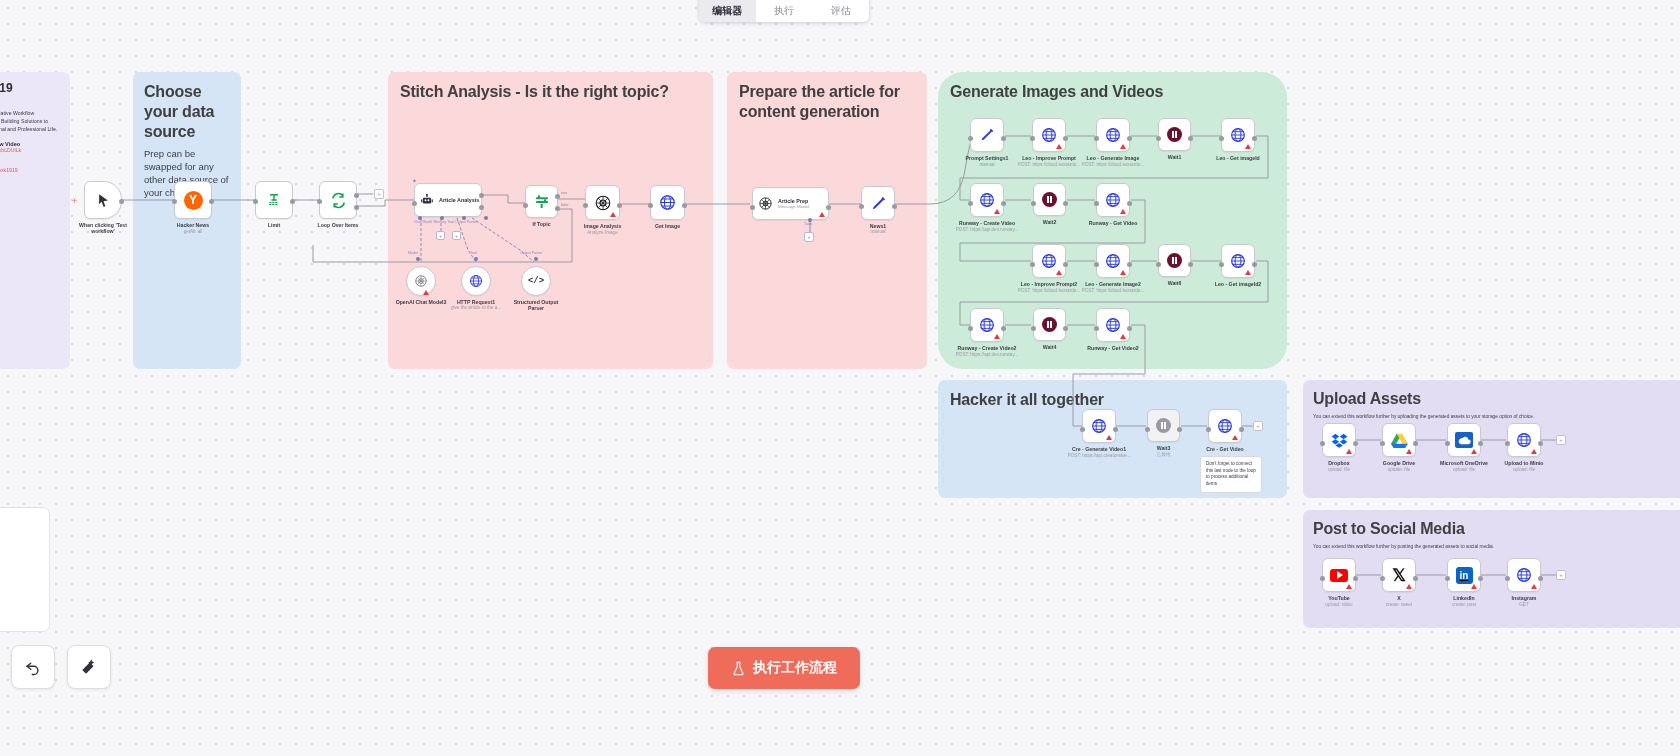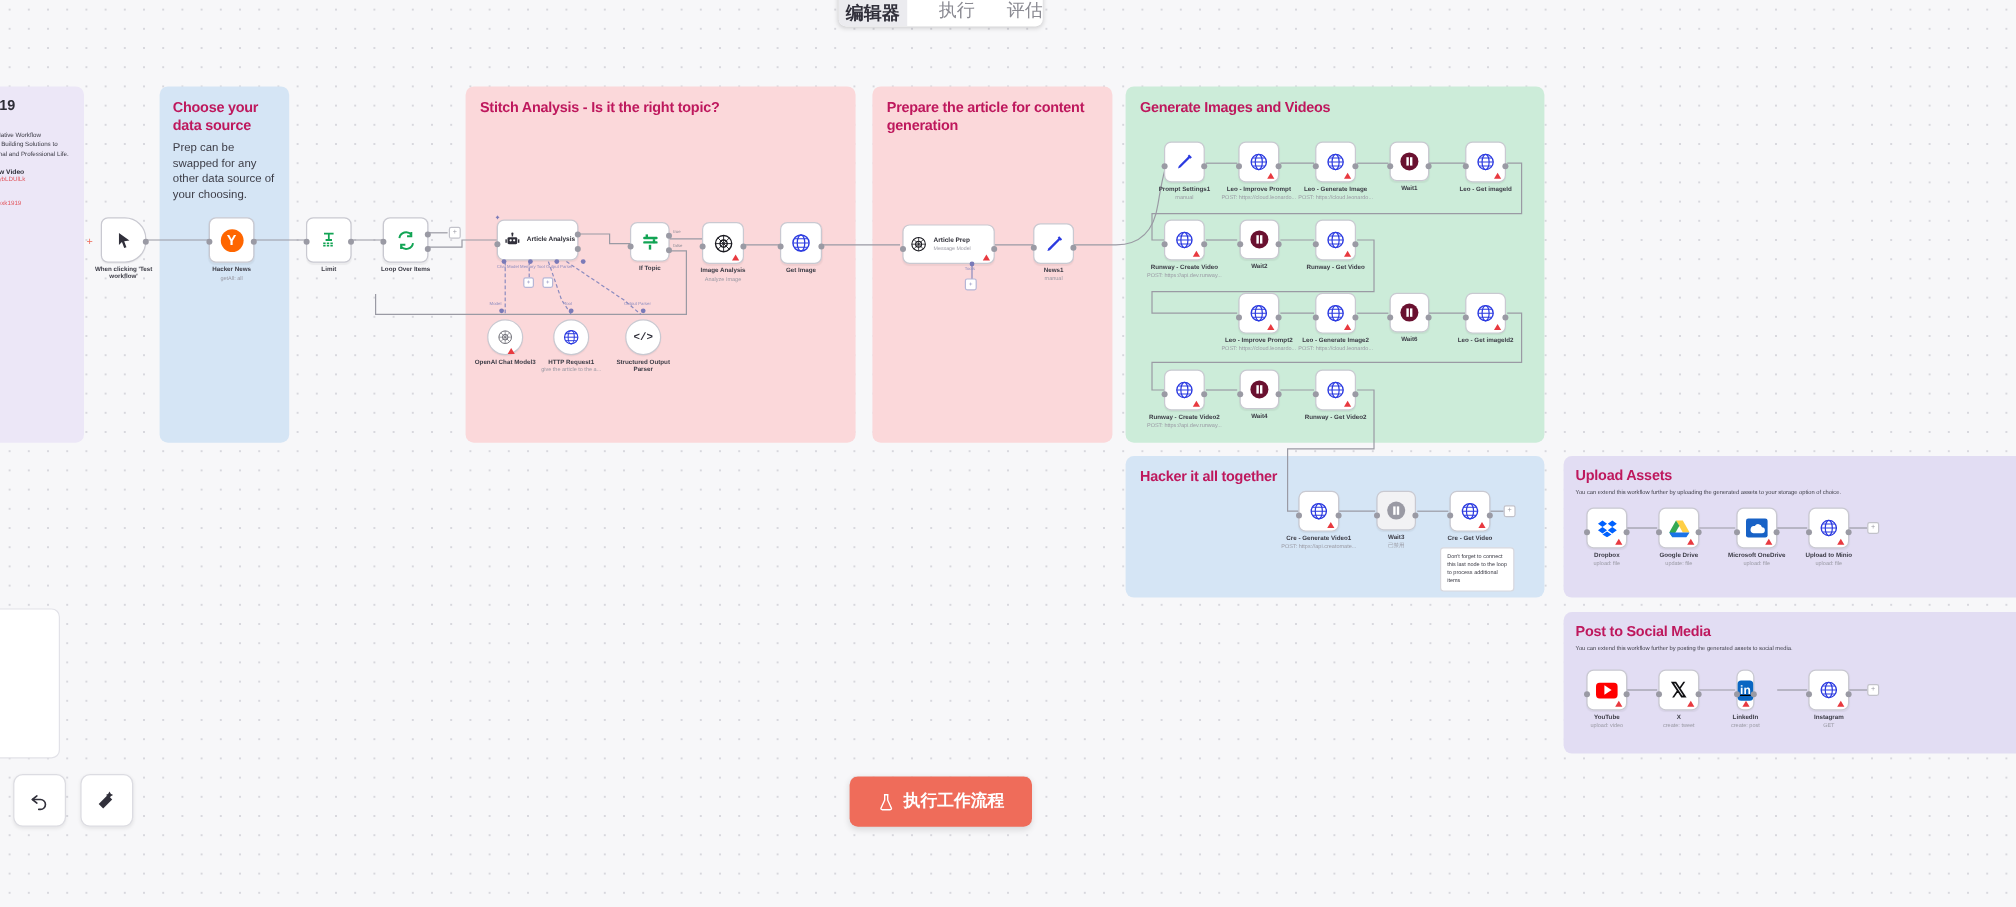--- a/index.html
+++ b/index.html
@@ -17,30 +17,30 @@
     background-size: 16px 16px;
   }
   
   #top-tabs {
     position:absolute; left:699px; top:-22px; width:170px; height:44px;
     background:#fff; border-radius:6px;
     box-shadow:0 1px 4px rgba(0,0,0,.18);
     display:flex; align-items:flex-end; overflow:hidden; z-index:40;
   }
   #top-tabs .tab {
-    flex:1; text-align:right; font-size:15px; color:#8b8b93;
+    flex:1; text-align:center; font-size:10px; color:#8b8b93;
     padding-bottom:6px; line-height:1;
   }
   #top-tabs .tab.active { color:#31303b; font-weight:600; background:#ebebef; height:22px; display:flex; align-items:center; justify-content:center; padding:0;}
   
   .sticky {
     position:absolute; border-radius:7px; overflow:hidden;
   }
   .sticky .sticky-title {
-    font-size:12px; font-weight:700; color:#be185d; line-height:1.25;
+    font-size:16px; font-weight:700; color:#404040; line-height:1.25;
     letter-spacing:-.2px;
   }
   .sticky .sticky-sub {
     font-size:9.5px; color:#3c3c46; line-height:1.38; margin-top:5px;
   }
   .sticky-pink  { background:#fbd8da; }
   .sticky-blue  { background:#d5e5f5; }
   .sticky-green { background:#ccecd9; }
   .sticky-purple{ background:#e2ddf3; }
 
@@ -143,21 +143,21 @@
 </div>
 
 <div class="sticky sticky-pink" style="left:388px; top:72px; width:325px; height:297px; padding:10px 12px;">
   <div class="sticky-title">Stitch Analysis - Is it the right topic?</div>
 </div>
 
 <div class="sticky sticky-pink" style="left:727px; top:72px; width:200px; height:297px; padding:10px 12px;">
   <div class="sticky-title">Prepare the article for content generation</div>
 </div>
 
-<div class="sticky sticky-green" style="left:938px; top:72px; width:349px; height:297px; padding:10px 12px;">
+<div class="sticky sticky-green" style="left:938px; top:72px; width:349px; height:297px; padding:10px 12px;border-radius:25px;">
   <div class="sticky-title">Generate Images and Videos</div>
 </div>
 
 <div class="sticky sticky-blue" style="left:938px; top:380px; width:349px; height:118px; padding:10px 12px;">
   <div class="sticky-title">Hacker it all together</div>
 </div>
 
 <div class="sticky sticky-purple" style="left:1303px; top:380px; width:400px; height:118px; padding:9px 10px;">
   <div class="sticky-title">Upload Assets</div>
   <div class="sticky-sub" style="font-size:4.8px;">You can extend this workflow further by uploading the generated assets to your storage option of choice.</div>
@@ -769,21 +769,21 @@
     <span style="font-size:17px;font-weight:700;color:#0f0f12;line-height:1;">𝕏</span>
     <div class="warn"></div>
     <span class="port in"></span>
       <span class="port out"></span>
   </div>
   <div class="lbl" style="top:37px;">X</div>
   <div class="sub" style="top:44px;">create: tweet</div>
 </div>
 
 <div class="node" style="left:1447px; top:558px;">
-  <div class="box" style="width:15px;height:34px;text-decoration:underline;">
+  <div class="box" style="width:34px;height:34px;text-decoration:underline;">
     <div style="width:17px;height:17px;background:#0a66c2;border-radius:3px;display:flex;align-items:center;justify-content:center;color:#fff;font-size:10px;font-weight:700;font-family:'Liberation Sans',sans-serif;">in</div>
     <div class="warn"></div>
     <span class="port in"></span>
       <span class="port out"></span>
   </div>
   <div class="lbl" style="top:37px;">LinkedIn</div>
   <div class="sub" style="top:44px;">create: post</div>
 </div>
 
 <div class="node" style="left:1507px; top:558px;">

